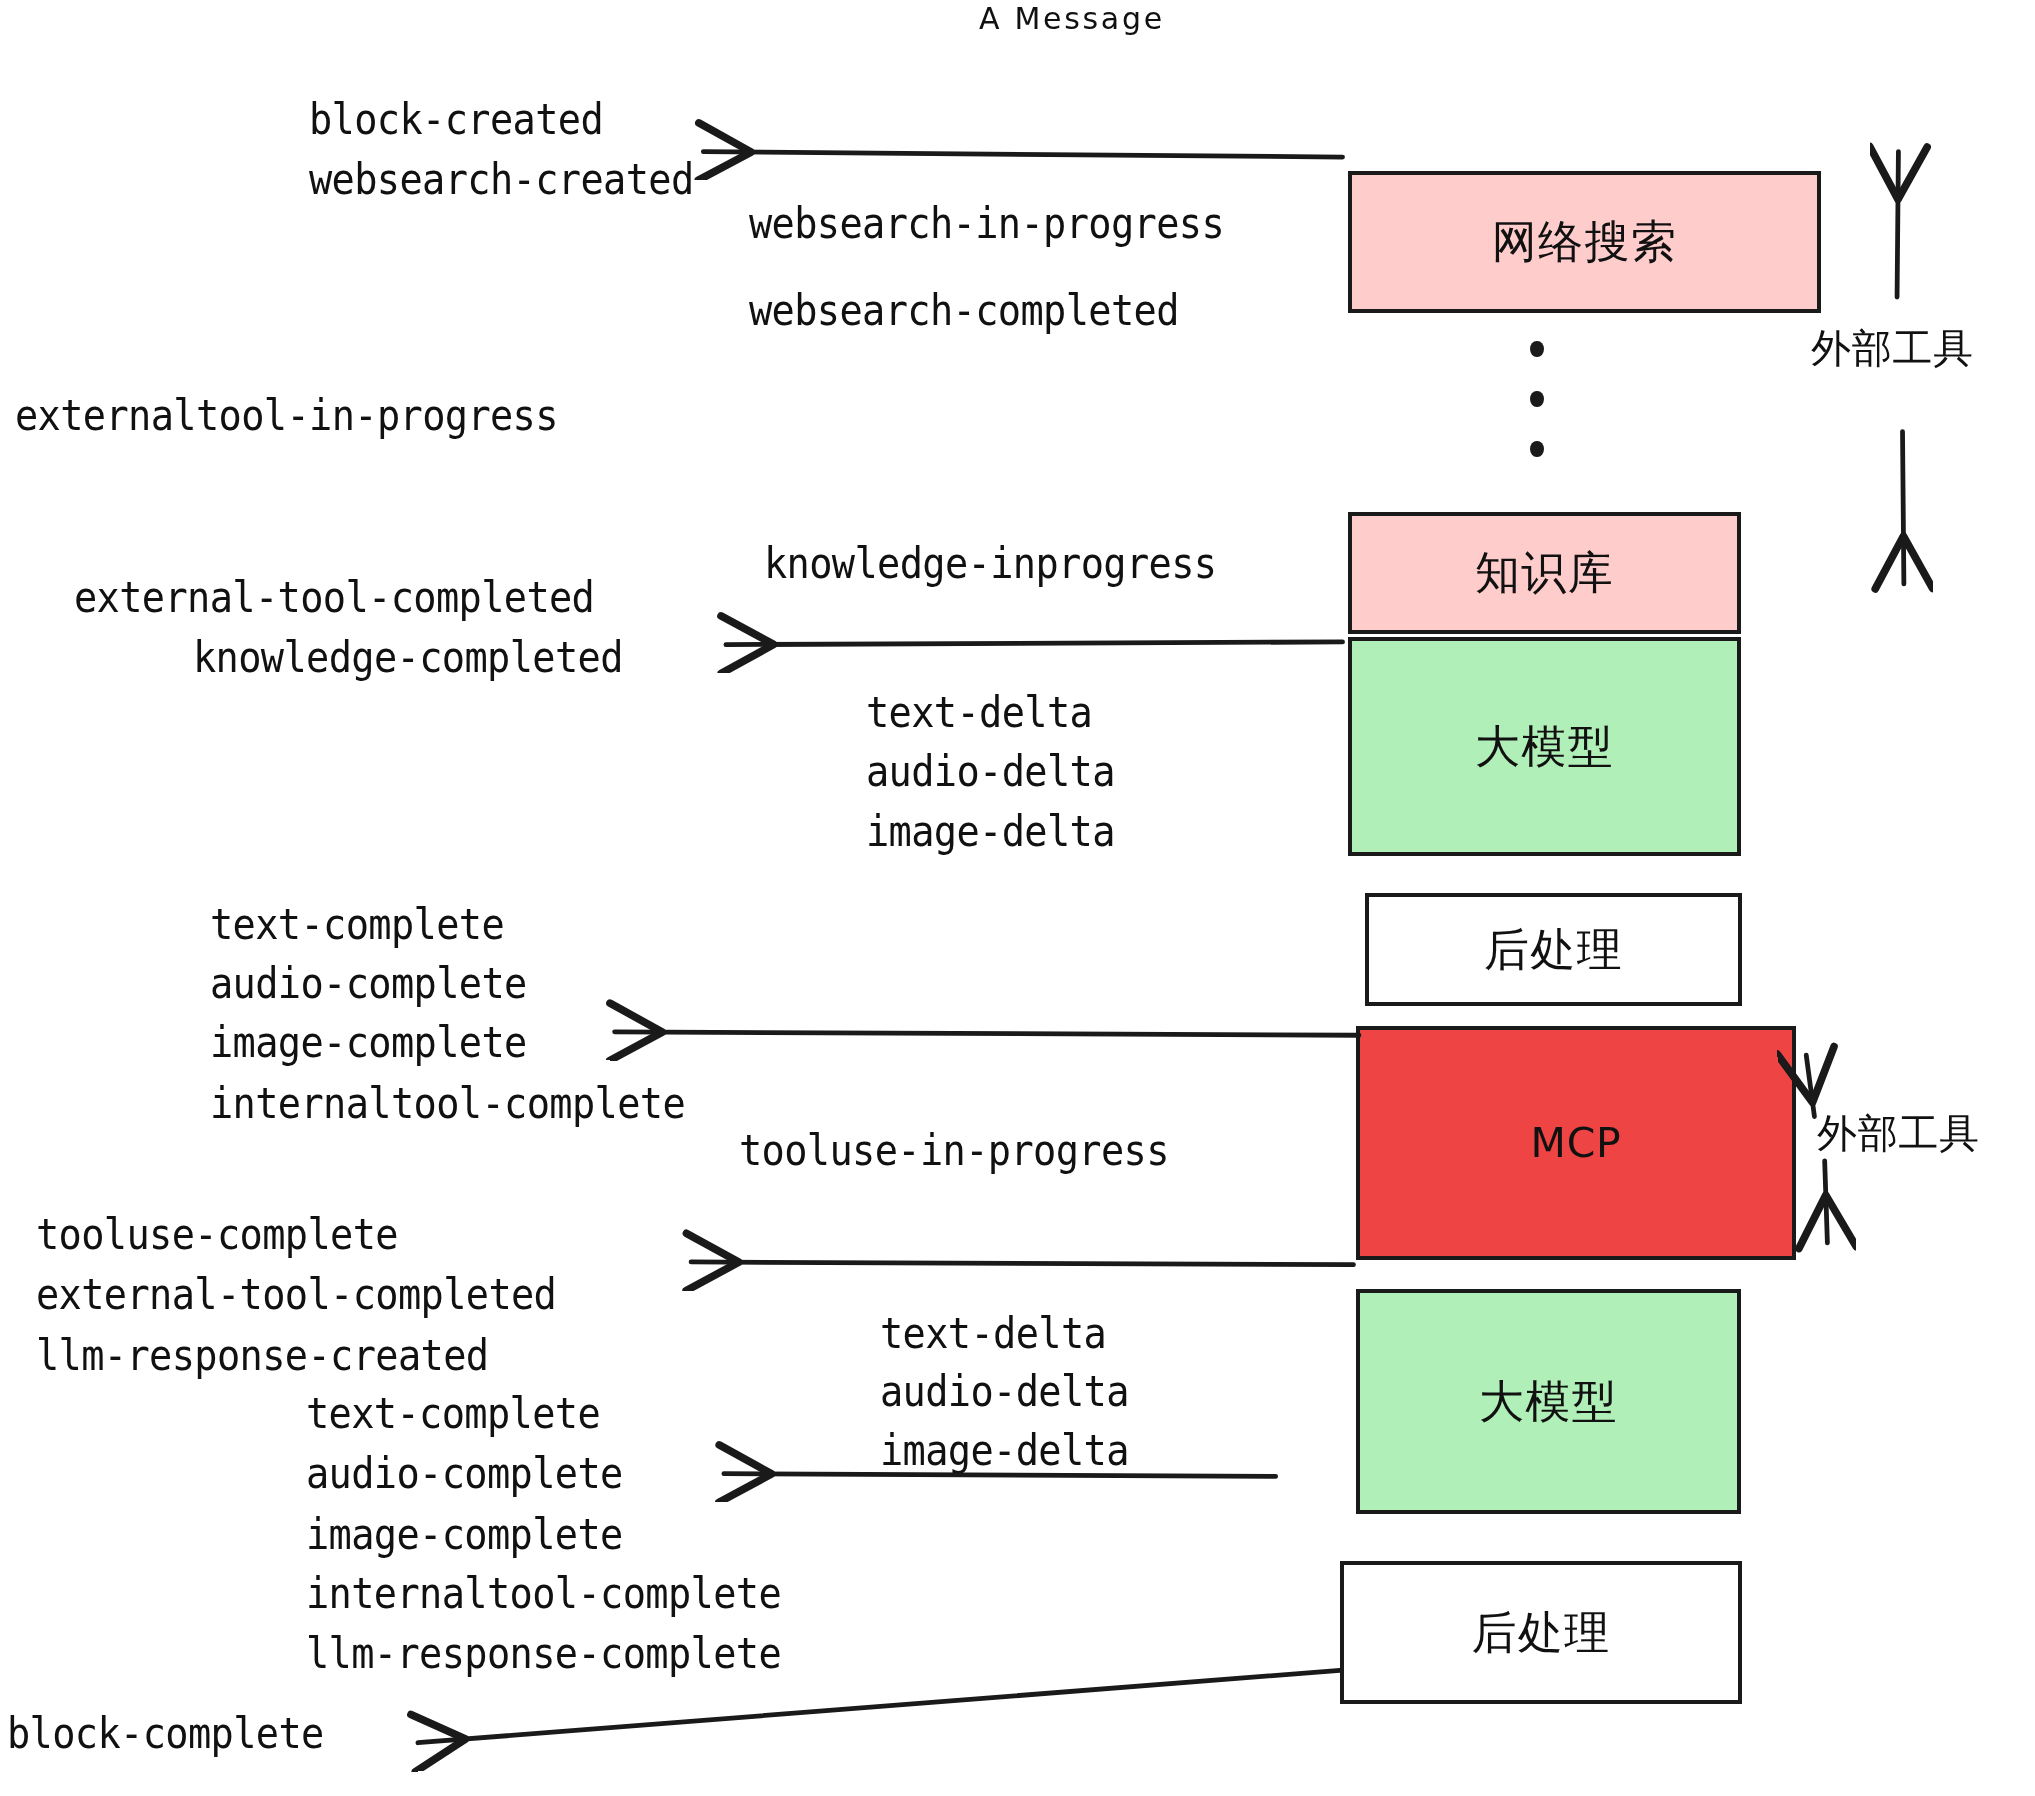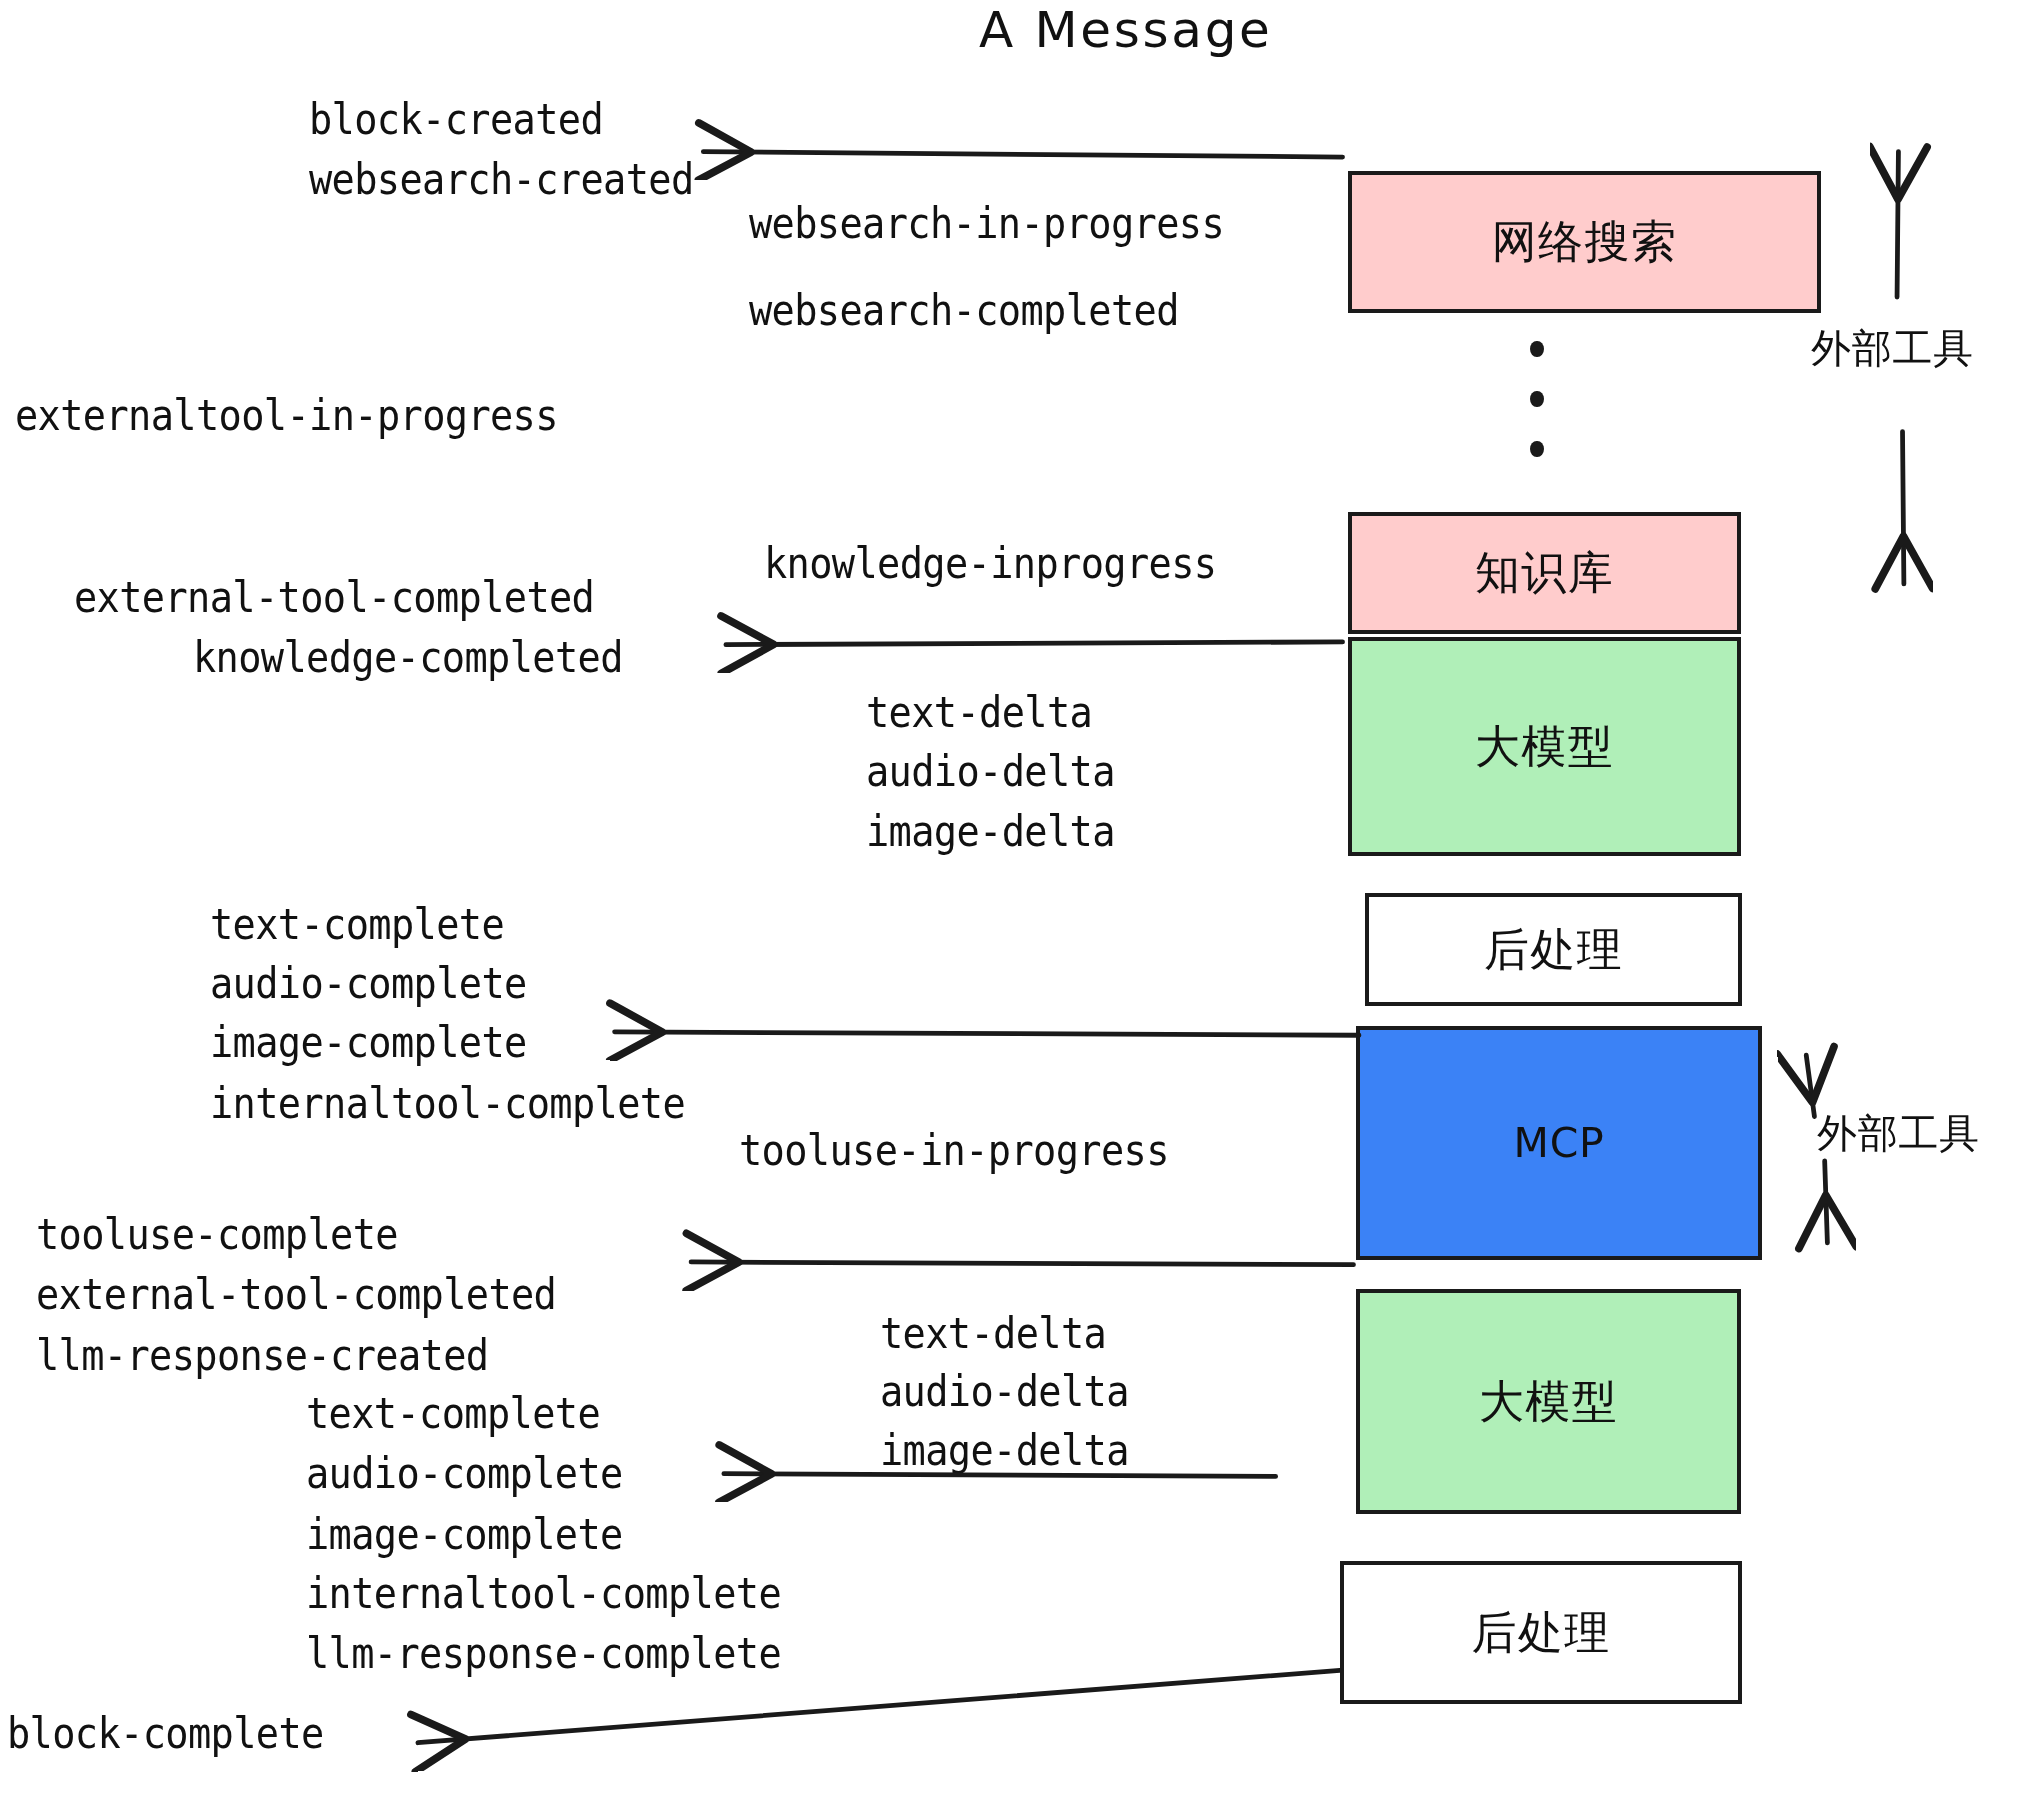--- a/index.html
+++ b/index.html
@@ -27,21 +27,21 @@
     letter-spacing: -0.7px;
     color: #111111;
     white-space: nowrap;
     font-weight: 500;
     transform: scaleX(0.92);
     transform-origin: left center;
   }
   .title {
     position: absolute;
     font-family: "DejaVu Sans", "Liberation Sans", sans-serif;
-    font-size: 50px;
+    font-size: 30px;
     letter-spacing: 2.7px;
     color: #111111;
     white-space: nowrap;
     font-weight: 500;
   }
   
   .node {
     position: absolute;
     box-sizing: border-box;
     border: 4.8px solid #1a1a1a;
@@ -107,21 +107,21 @@
   </div>
 
   <div class="node" style="left:1348px; top:637px; width:393px; height:219px; background:#b0efb8;">
     <span>大模型</span>
   </div>
 
   <div class="node" style="left:1365px; top:893px; width:377px; height:113px; background:#ffffff;">
     <span>后处理</span>
   </div>
 
-  <div class="node latin" style="left:1356px; top:1026px; width:406px; height:234px; background:#3b82f6;">
+  <div class="node latin" style="left:1356px; top:1026px; width:440px; height:234px; background:#ef4444;">
     <span>MCP</span>
   </div>
 
   <div class="node" style="left:1356px; top:1289px; width:385px; height:225px; background:#b0efb8;">
     <span>大模型</span>
   </div>
 
   <div class="node" style="left:1340px; top:1561px; width:402px; height:143px; background:#ffffff;">
     <span>后处理</span>
   </div>

